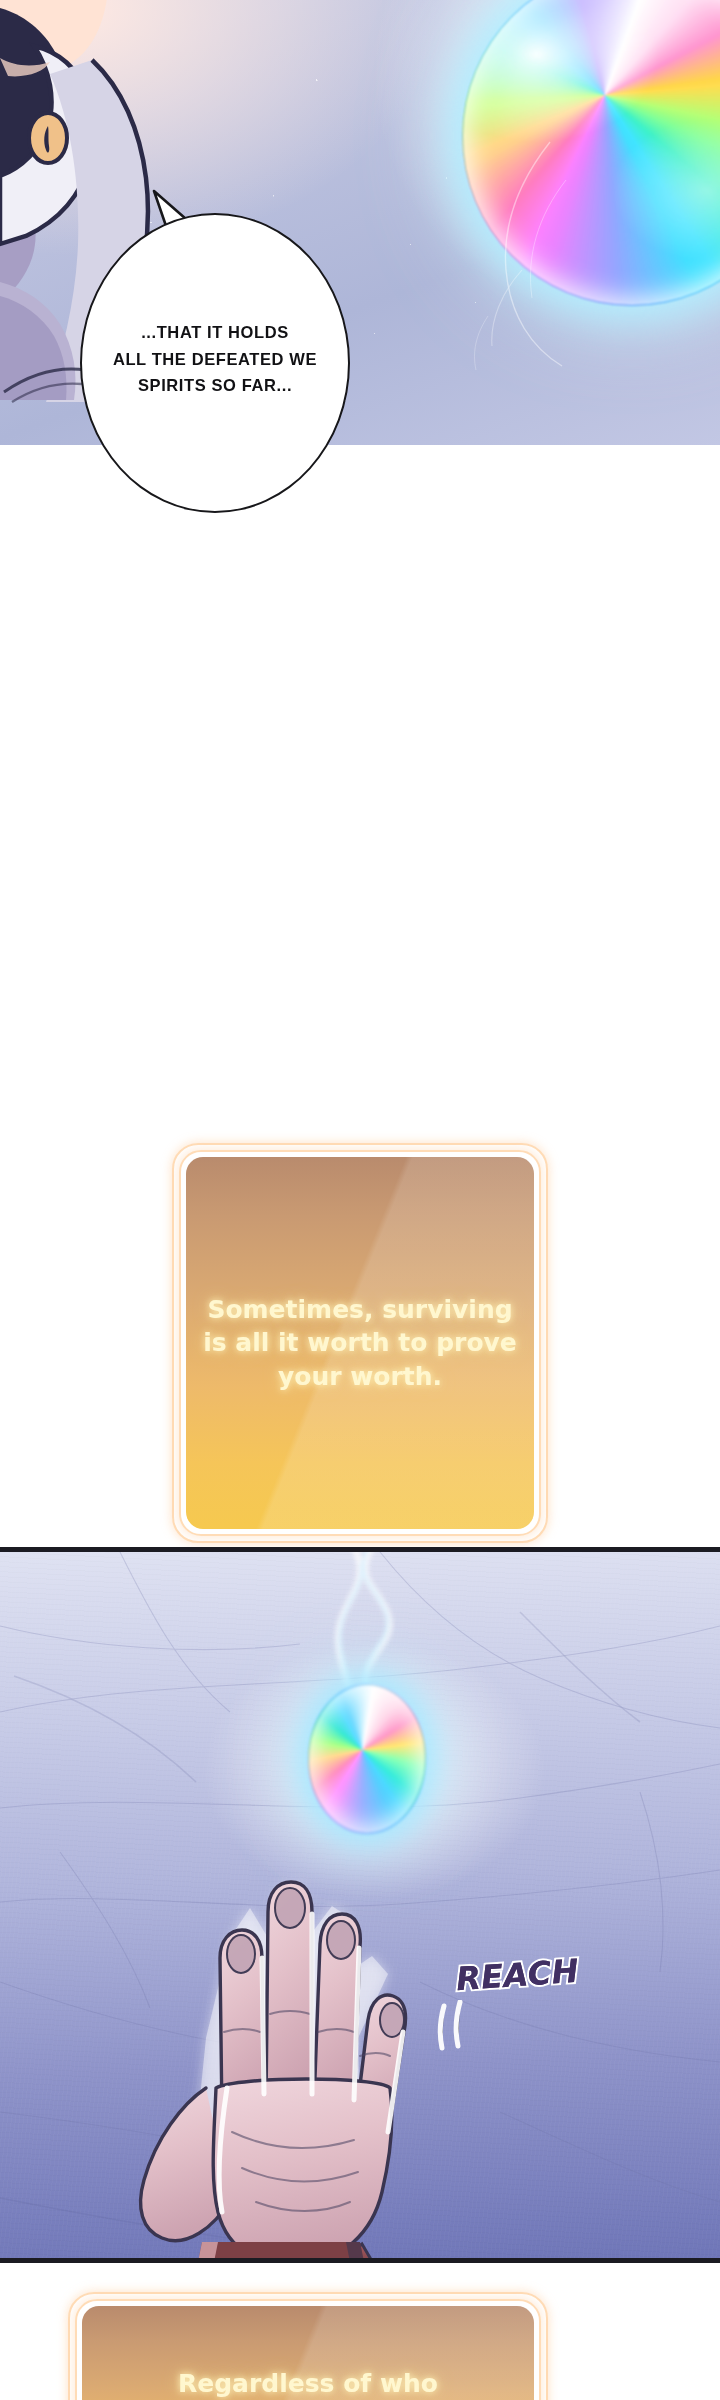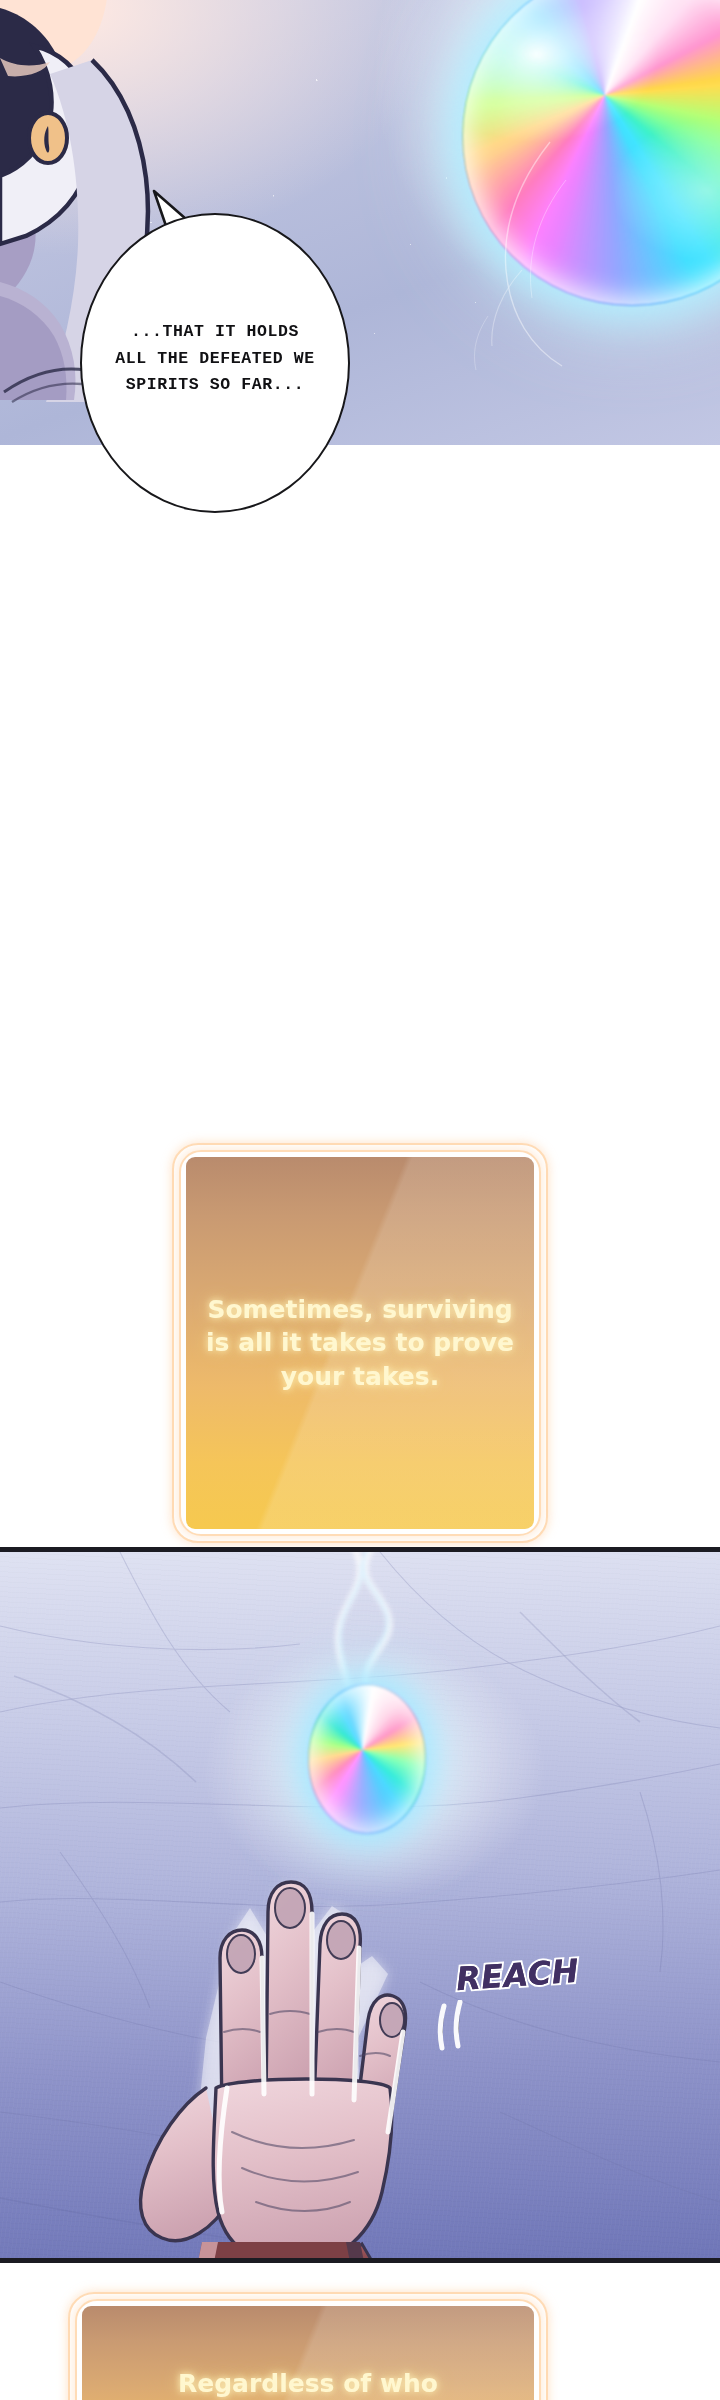--- a/index.html
+++ b/index.html
@@ -63,37 +63,37 @@
 
   
   .bubble-wrap{position:absolute;left:72px;top:200px;width:270px;height:320px;}
   .bubble{
     position:absolute;left:0;top:0;width:270px;height:300px;border-radius:50%;
     background:#fff;border:2.6px solid #17171a;box-sizing:border-box;
     display:flex;align-items:center;justify-content:center;
   }
   .bubble-text{
     text-align:center;color:#111114;
-    font-family:Liberation Mono, monospace;font-weight:700;
+    font-family:Liberation Sans, sans-serif;font-weight:700;
     font-size:16.5px;line-height:1.62;letter-spacing:.6px;
     transform:translateY(-4px);
   }
   .bubble-text span{display:block;white-space:nowrap;}
 
   
   .capbox{position:absolute;}
   .capbox .glow-outer,
   .capbox .glow-mid{
     position:absolute;border-radius:26px;border:2px solid rgba(255,214,170,.85);
     box-shadow:0 0 10px 2px rgba(255,200,150,.35);
   }
   .capbox .glow-outer{inset:0;}
   .capbox .glow-mid{inset:7px;border-radius:22px;}
   .capbox .inner{
-    position:absolute;inset:14px;border-radius:9px;overflow:hidden;
+    position:absolute;inset:14px;border-radius:17px;overflow:hidden;
     background:linear-gradient(180deg,#b98b6d 0%,#c99a72 16%,#dcab72 40%,#eeba6a 62%,#f5c559 82%,#f6c94f 100%);
     display:flex;align-items:center;justify-content:center;
   }
   .capbox .sheen{
     position:absolute;top:-20%;left:-10%;width:130%;height:150%;
     background:linear-gradient(112deg,rgba(255,255,255,0) 42%,rgba(255,255,255,.14) 43%,rgba(255,255,255,.14) 100%);
     pointer-events:none;
   }
   .cap-text{
     position:relative;z-index:2;text-align:center;color:#fff7cf;
@@ -232,22 +232,22 @@
     </div>
   </div>
 
   <div class="capbox" style="left:172px;top:1143px;width:376px;height:400px;">
     <div class="glow-outer"></div>
     <div class="glow-mid"></div>
     <div class="inner">
       <div class="sheen"></div>
       <div class="cap-text">
         <span>Sometimes, surviving</span>
-        <span>is all it takes to prove</span>
-        <span>your takes.</span>
+        <span>is all it worth to prove</span>
+        <span>your worth.</span>
       </div>
     </div>
   </div>
 
   <div class="panel2">
     <div class="p2-grain"></div>
 
     <svg class="p2-scratch" viewBox="0 0 720 706" preserveAspectRatio="none">
       <g stroke="#6e72a6" stroke-width="1.1" fill="none" opacity=".55">
         <path d="M0,160 C140,128 300,136 470,116 C570,104 650,92 720,74"></path>

